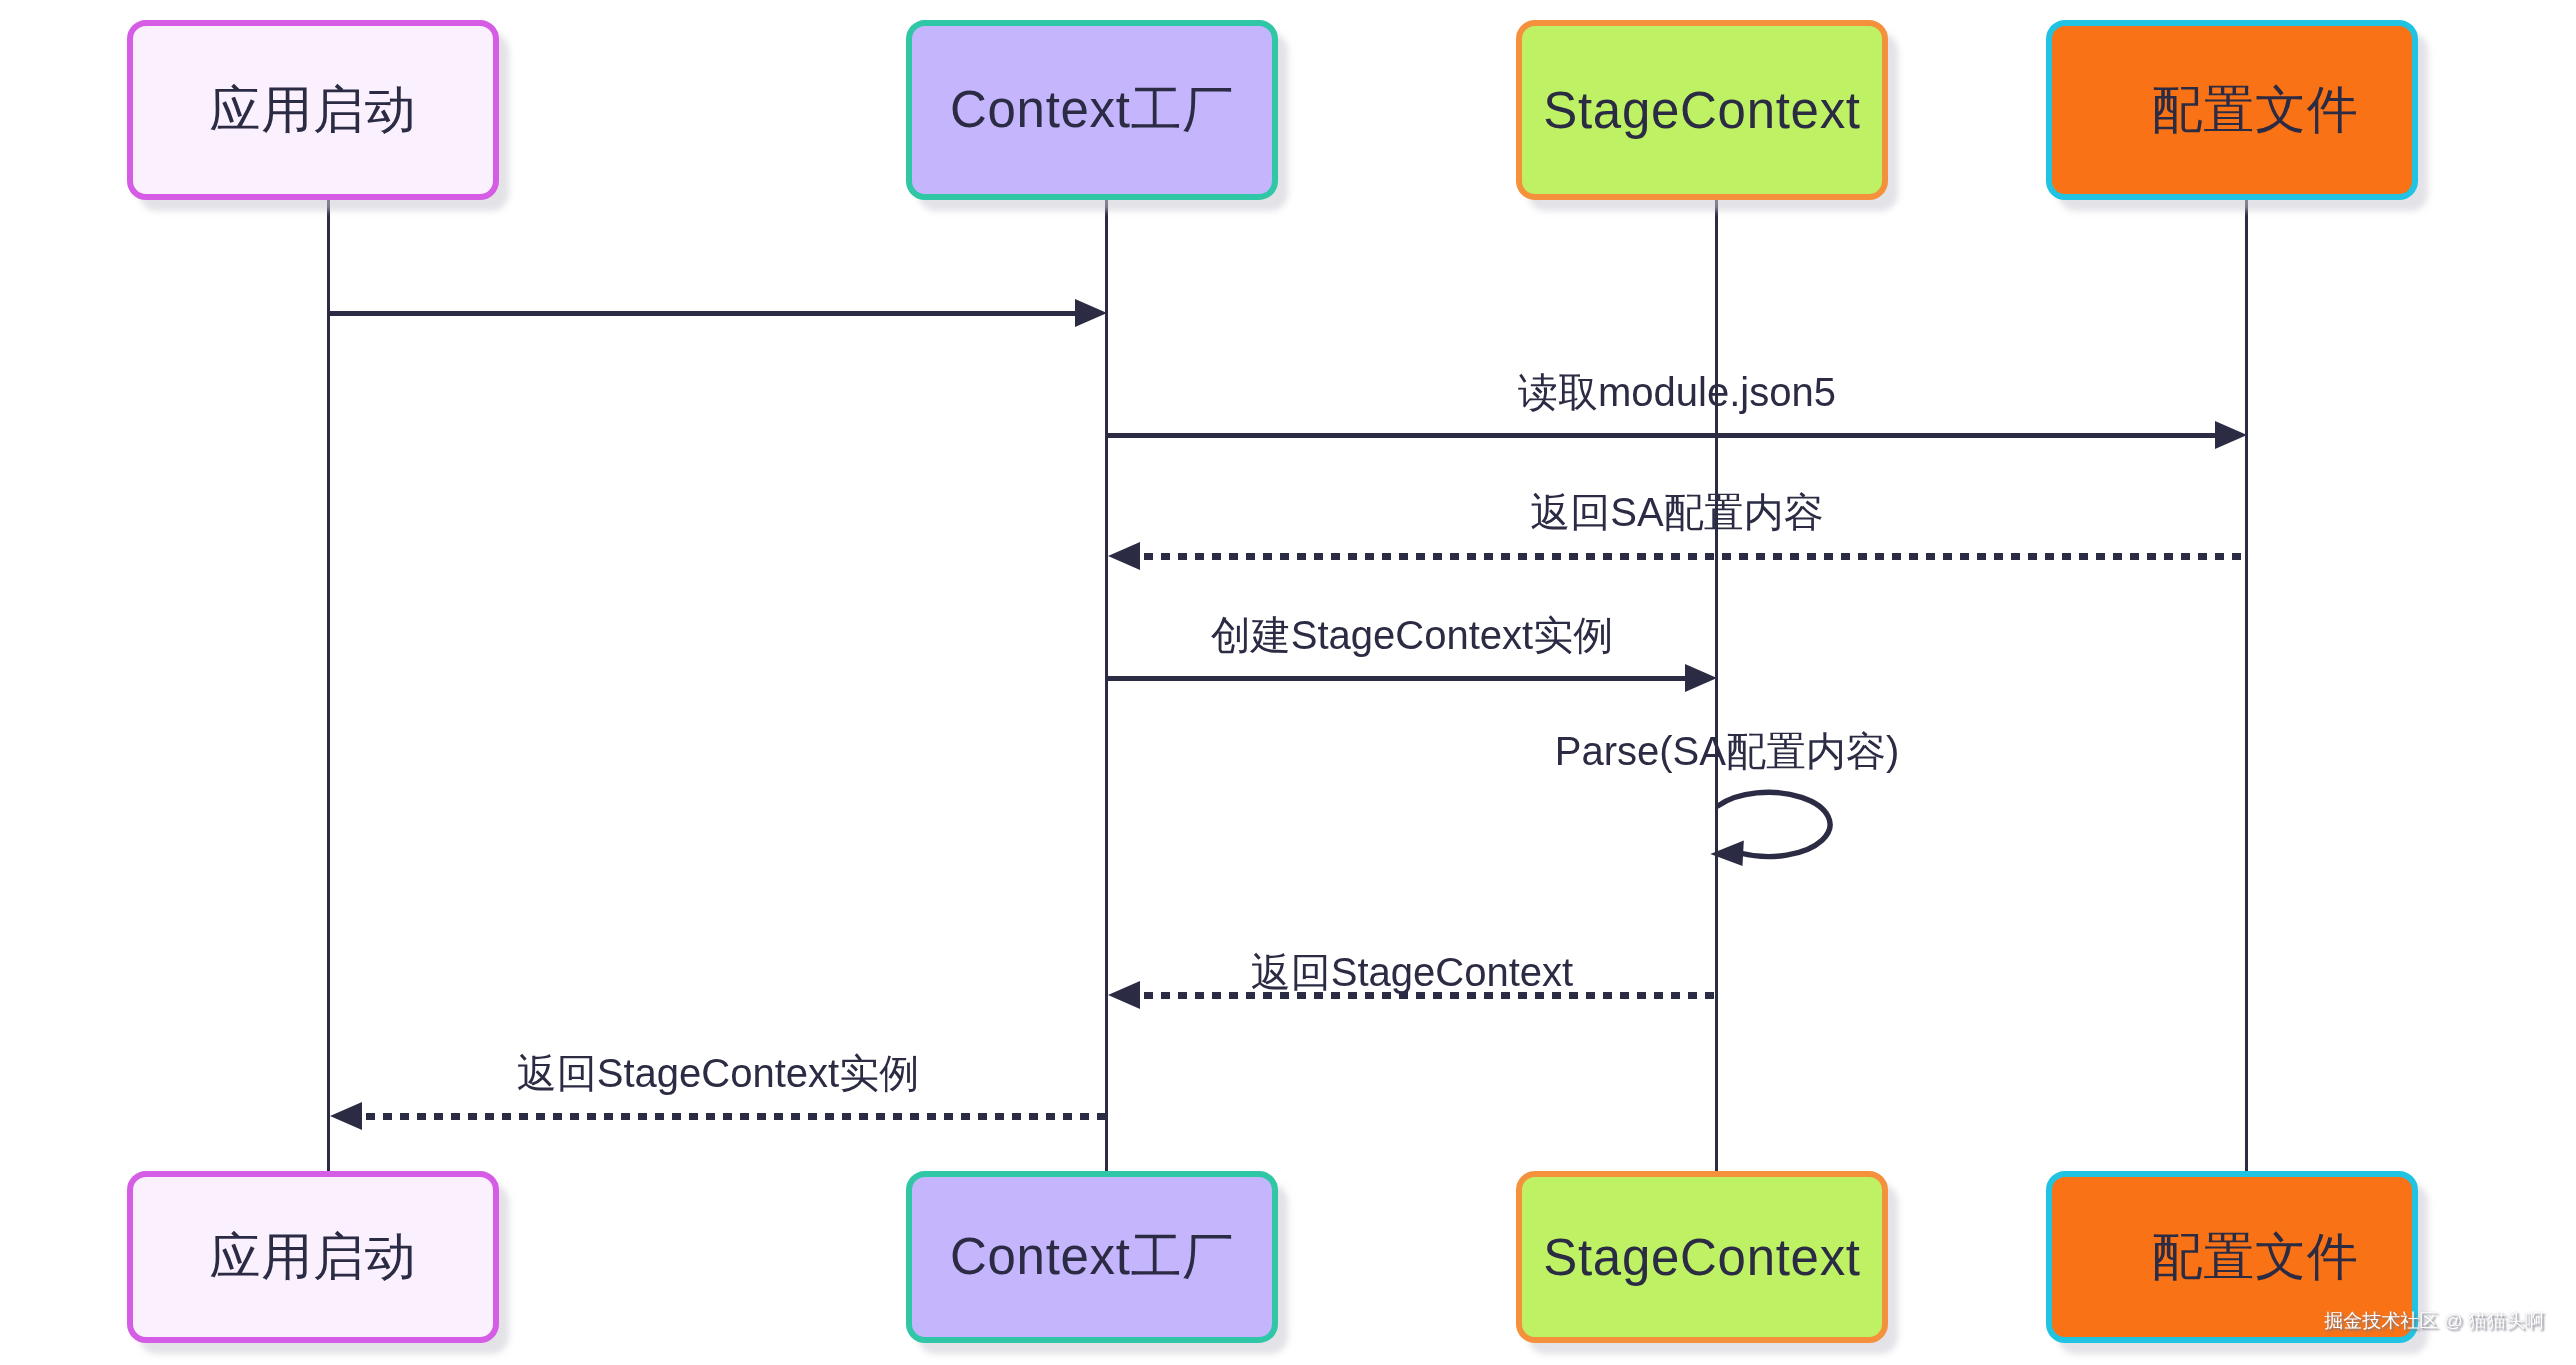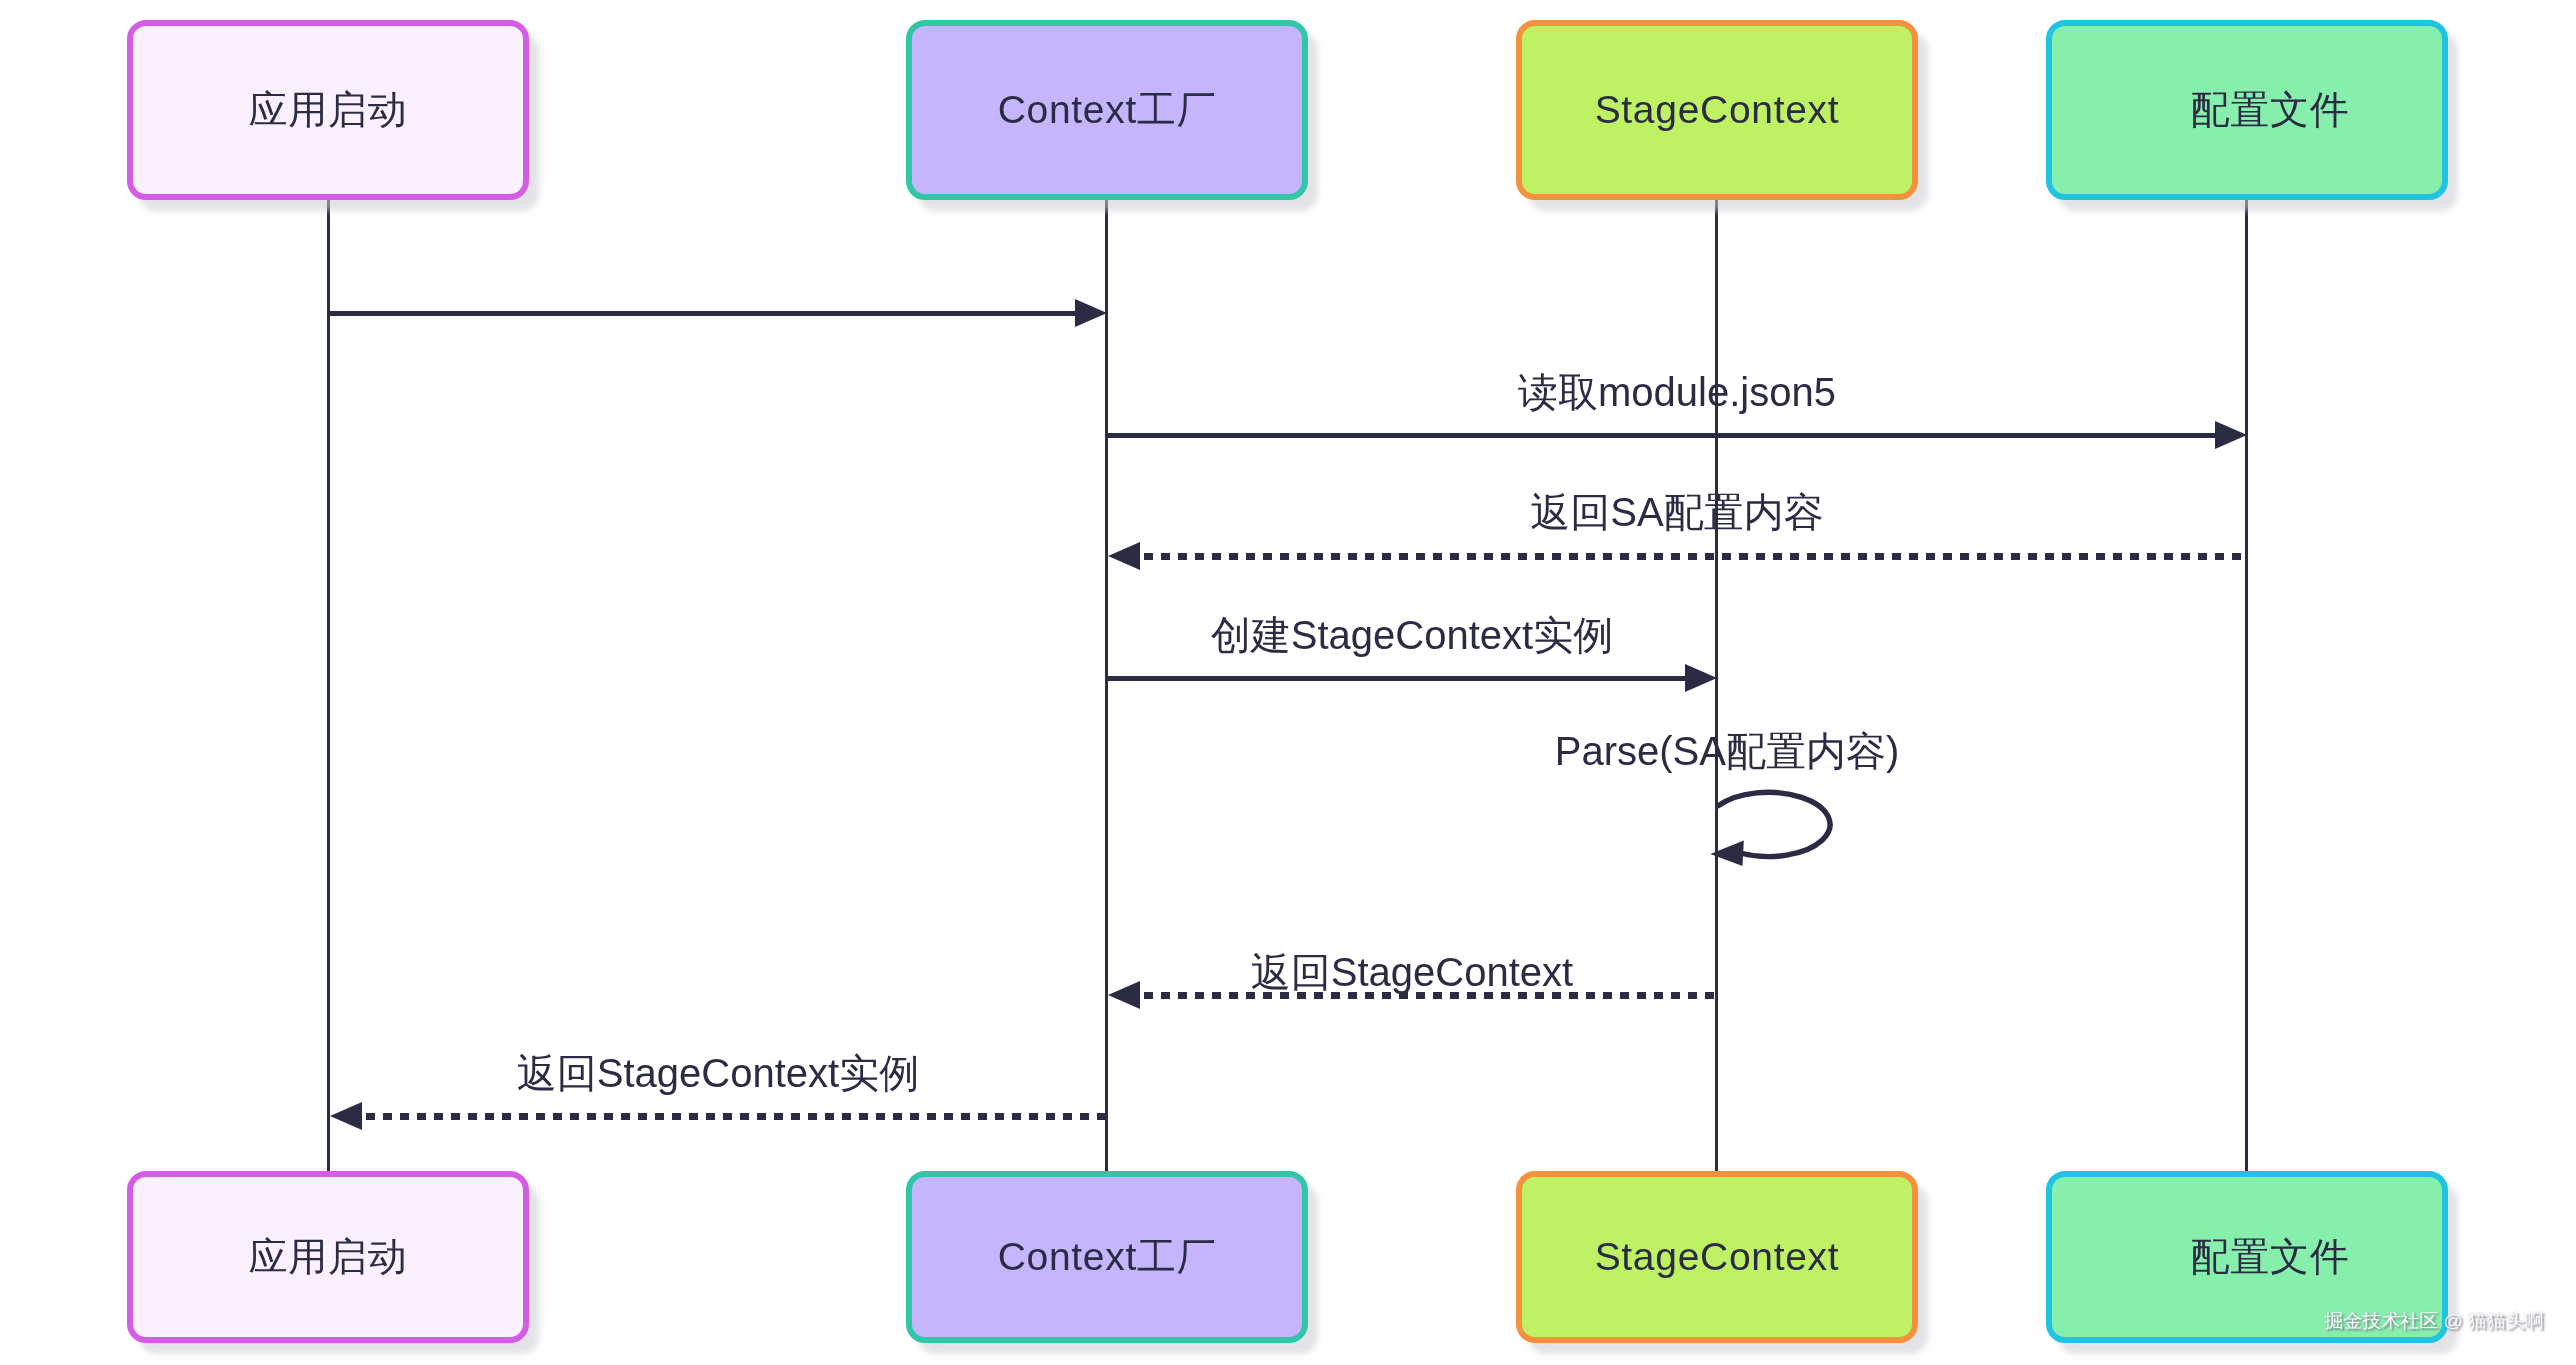--- a/index.html
+++ b/index.html
@@ -5,32 +5,32 @@
   html,body{margin:0;padding:0;background:#ffffff;}
   body{
     width:2576px;height:1365px;position:relative;overflow:hidden;
     font-family:"Liberation Sans","DejaVu Sans",sans-serif;
     color:#2b2b44;
   }
   .canvas{position:absolute;inset:0;}
 
   
   .pbox{
-    position:absolute;width:402px;box-sizing:border-box;
+    position:absolute;width:372px;box-sizing:border-box;
     border-radius:19px;border:6px solid #000;
     display:flex;align-items:center;justify-content:center;
-    font-size:39px;letter-spacing:0.7px;
+    font-size:51px;letter-spacing:0.7px;
     box-shadow:10.7px 12px 6.7px -1.3px rgba(203,203,212,0.55);
   }
   .pbox.top{top:20px;height:180px;}
   .pbox.bottom{top:1171px;height:172px;}
   .c-app   {border-color:#d55ce5;background:#fbf0fd;}
   .c-fact  {border-color:#2fc7a5;background:#c4b5fd;}
   .c-stage {border-color:#f5913d;background:#bef264;}
-  .c-conf  {border-color:#21c3e2;background:#86efac;padding-left:46px;}
+  .c-conf  {border-color:#21c3e2;background:#f97316;padding-left:46px;}
 
   
   .lifeline{position:absolute;top:199px;height:974px;width:3.4px;background:#2b2b44;}
 
   
   .msg-line{position:absolute;height:5.4px;background:#2b2b44;}
   .msg-dots{
     position:absolute;height:7.4px;
     background-image:repeating-linear-gradient(to right,#2b2b44 0 8.7px,transparent 8.7px 17px);
   }

